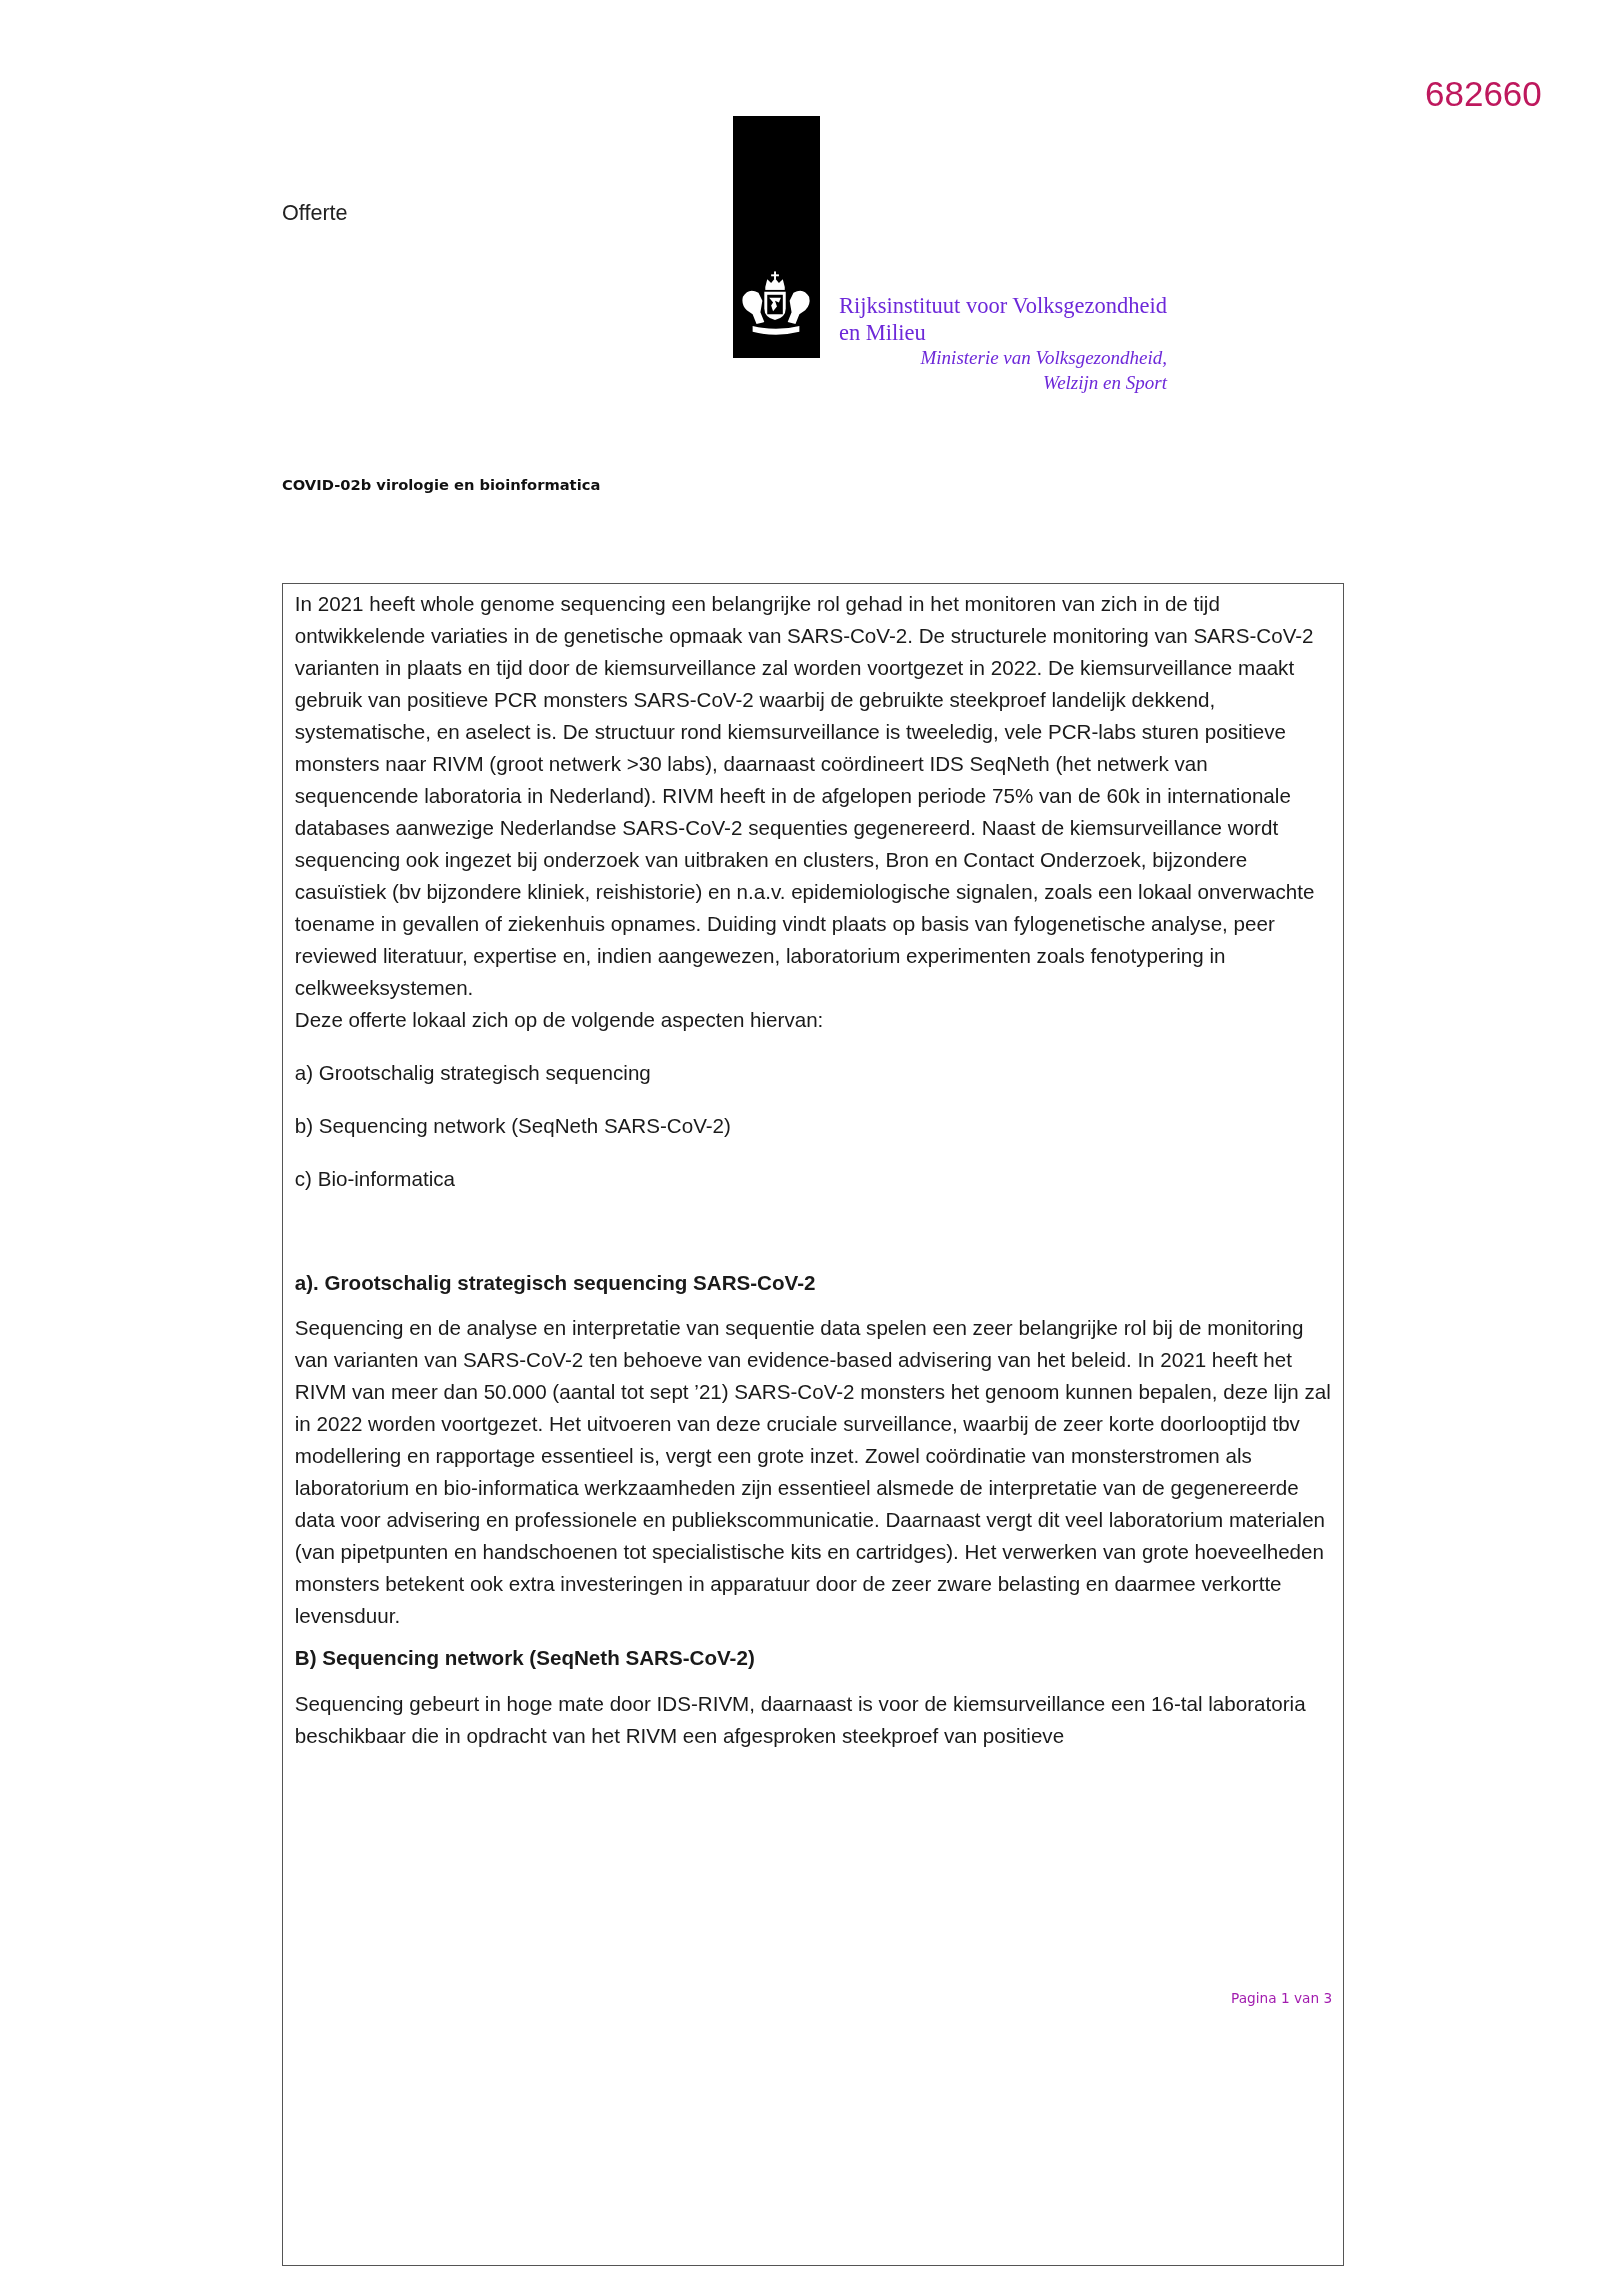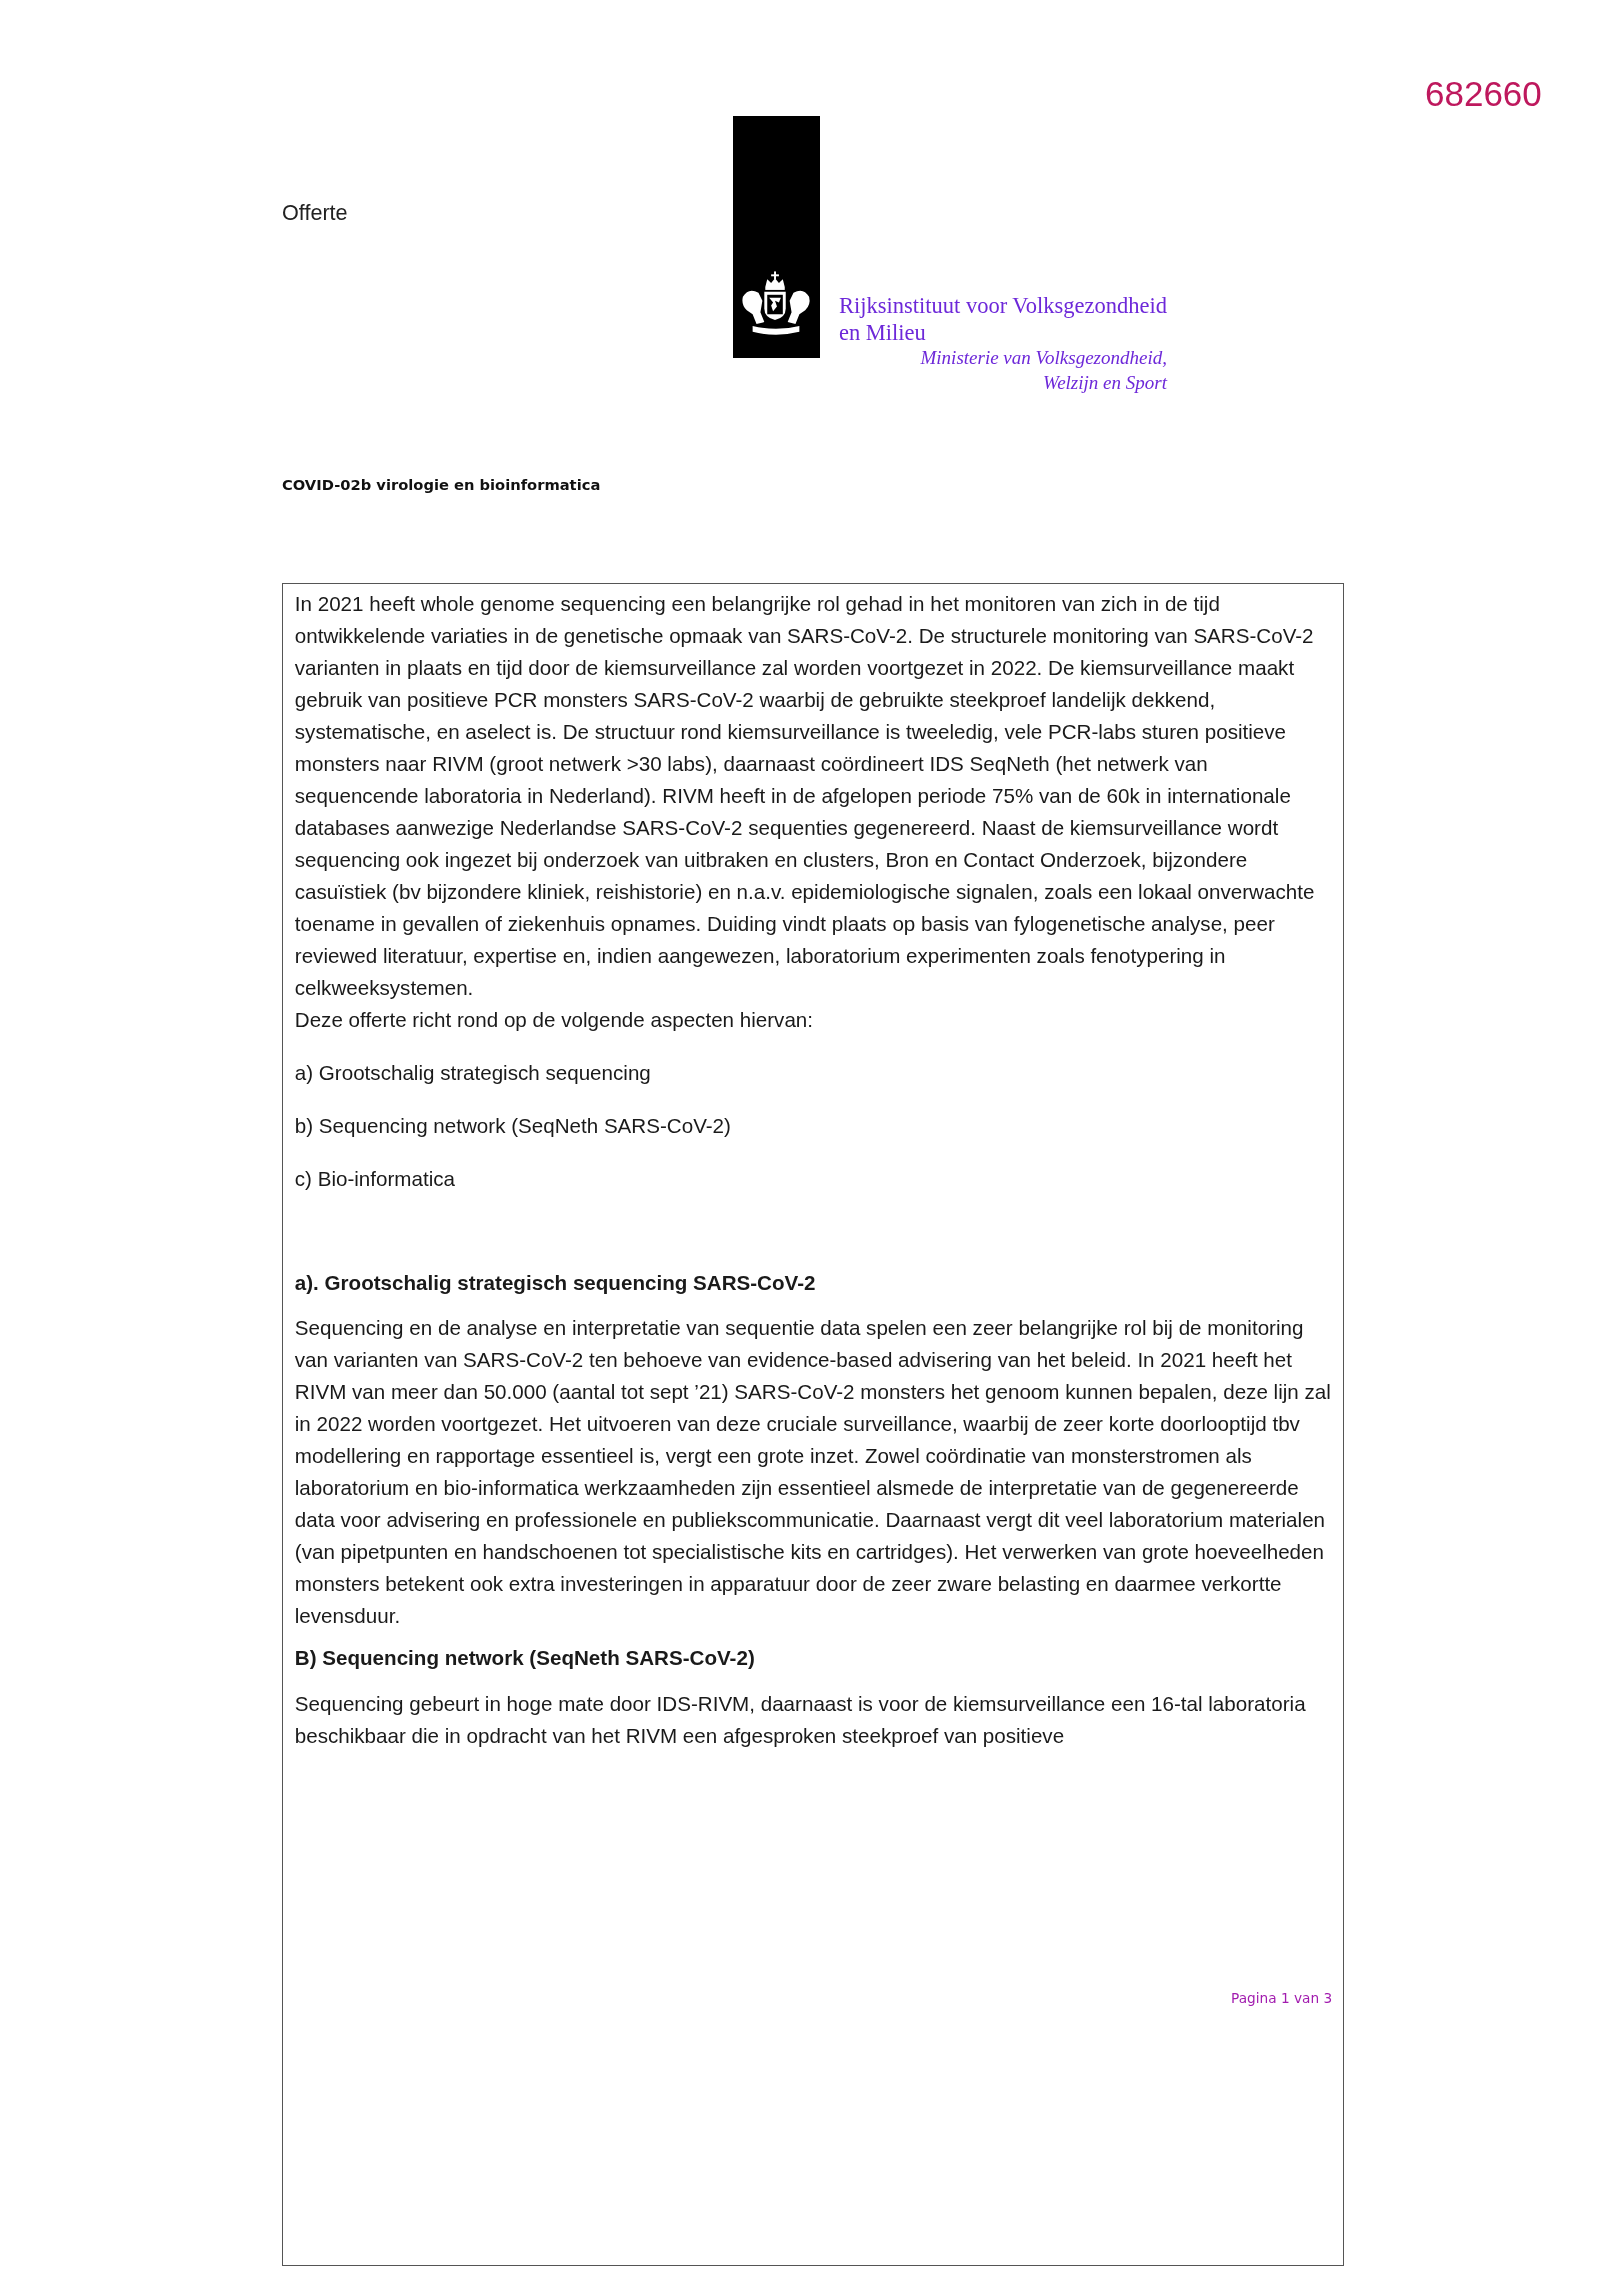--- a/index.html
+++ b/index.html
@@ -54,21 +54,21 @@
     <div class="l1">Rijksinstituut voor Volksgezondheid</div>
     <div class="l1">en Milieu</div>
     <div class="l2">Ministerie van Volksgezondheid,</div>
     <div class="l2">Welzijn en Sport</div>
   </div>
 
   <div class="subject">COVID-02b virologie en bioinformatica</div>
 
   <div class="box">
     <p>In 2021 heeft whole genome sequencing een belangrijke rol gehad in het monitoren van zich in de tijd ontwikkelende variaties in de genetische opmaak van SARS-CoV-2. De structurele monitoring van SARS-CoV-2 varianten in plaats en tijd  door de kiemsurveillance zal worden voortgezet in 2022. De kiemsurveillance maakt gebruik van positieve PCR monsters SARS-CoV-2 waarbij de gebruikte steekproef landelijk dekkend, systematische, en aselect is. De structuur rond kiemsurveillance is tweeledig, vele PCR-labs sturen positieve monsters naar RIVM (groot netwerk &gt;30 labs), daarnaast coördineert IDS SeqNeth (het netwerk van sequencende laboratoria in Nederland). RIVM heeft in de afgelopen periode 75% van de 60k in internationale databases aanwezige Nederlandse SARS-CoV-2 sequenties gegenereerd. Naast de kiemsurveillance wordt sequencing ook ingezet bij onderzoek van uitbraken en clusters, Bron en Contact Onderzoek, bijzondere casuïstiek (bv bijzondere kliniek, reishistorie)  en n.a.v. epidemiologische signalen, zoals een lokaal onverwachte toename in gevallen of ziekenhuis opnames. Duiding vindt plaats op basis van fylogenetische analyse, peer reviewed literatuur, expertise en, indien aangewezen, laboratorium experimenten zoals fenotypering in celkweeksystemen.</p>
-    <p>Deze offerte richt rond op de volgende aspecten hiervan:</p>
+    <p>Deze offerte lokaal zich op de volgende aspecten hiervan:</p>
     <p class="list-item">a) Grootschalig strategisch sequencing</p>
     <p class="list-item">b) Sequencing network (SeqNeth SARS-CoV-2)</p>
     <p class="list-item">c) Bio-informatica</p>
     <div class="gap-lg"></div>
     <p class="section-title">a). Grootschalig strategisch sequencing SARS-CoV-2</p>
     <p>Sequencing en de analyse en interpretatie van sequentie data spelen een zeer belangrijke rol bij de monitoring van varianten van SARS-CoV-2 ten behoeve van evidence-based advisering van het beleid. In 2021 heeft het RIVM van meer dan 50.000 (aantal tot sept ’21) SARS-CoV-2 monsters het genoom kunnen bepalen, deze lijn zal in 2022 worden voortgezet. Het uitvoeren van deze cruciale surveillance, waarbij de zeer korte doorlooptijd tbv modellering en rapportage essentieel is, vergt een grote inzet. Zowel coördinatie van monsterstromen als laboratorium en bio-informatica werkzaamheden zijn essentieel alsmede de interpretatie van de gegenereerde data voor advisering en professionele en publiekscommunicatie. Daarnaast vergt dit veel laboratorium materialen (van pipetpunten en handschoenen tot specialistische kits en cartridges). Het verwerken van grote hoeveelheden monsters betekent ook extra investeringen in apparatuur door de zeer zware belasting en daarmee verkortte levensduur.</p>
     <p class="section-title sec-b">B) Sequencing network (SeqNeth SARS-CoV-2)</p>
     <p>Sequencing gebeurt in hoge mate door IDS-RIVM, daarnaast is voor de kiemsurveillance een 16-tal laboratoria beschikbaar die in opdracht van het RIVM een afgesproken steekproef van positieve</p>
   </div>
 

